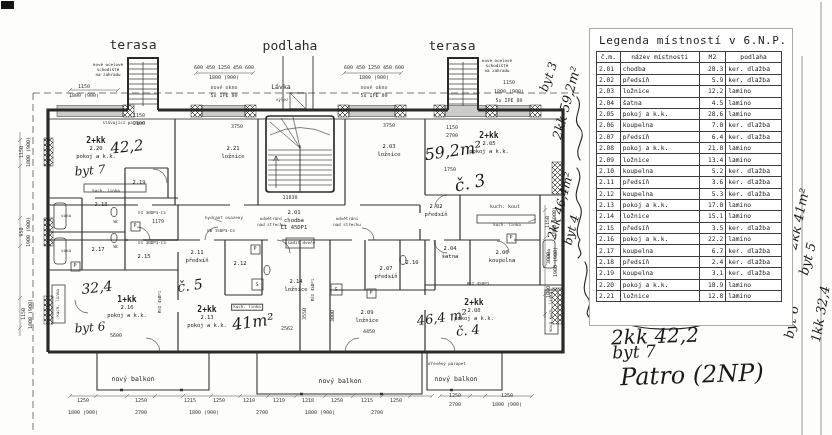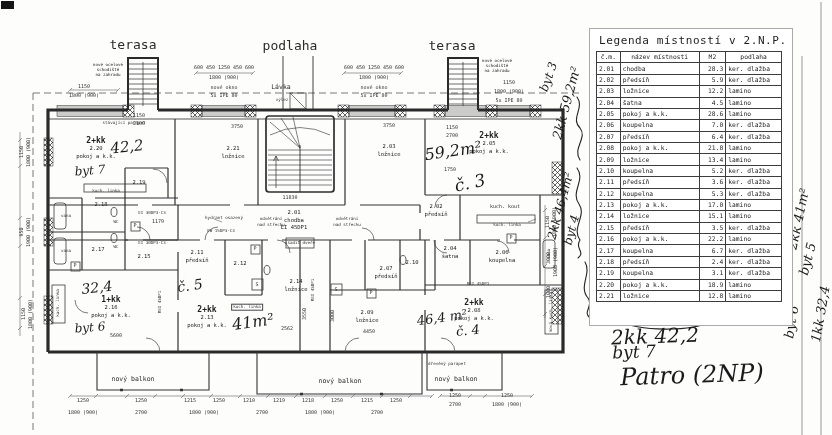--- a/index.html
+++ b/index.html
@@ -258,21 +258,21 @@
   <span>2.13</span>
   <span>pokoj a k.k.</span>
 </div>
 <div class="room" style="left:296px;top:285px">
   <span>2.14</span>
   <span>ložnice</span>
 </div>
 <div class="room" style="left:144px;top:257px">
   <span>2.15</span>
 </div>
-<div class="room" style="left:111px;top:307px">
+<div class="room" style="left:127px;top:307px">
   <span class="typ">1+kk</span>
   <span>2.16</span>
   <span>pokoj a k.k.</span>
 </div>
 <div class="room" style="left:98px;top:250px">
   <span>2.17</span>
 </div>
 <div class="room" style="left:101px;top:205px">
   <span>2.18</span>
 </div>
@@ -390,21 +390,21 @@
 <span class="lbl hw" style="left:799px;top:219px;font-size:13px;--r:-78deg">2kk 41m²</span>
 <span class="lbl hw" style="left:808px;top:259px;font-size:13px;--r:-75deg">byt 5</span>
 <span class="lbl hw" style="left:821px;top:314px;font-size:13px;--r:-80deg">1kk 32,4</span>
 <span class="lbl hw" style="left:792px;top:322px;font-size:13px;--r:-80deg">byt 6</span>
 
 <span class="lbl hw" style="left:655px;top:336px;font-size:20px;--r:-2deg">2kk 42,2</span>
 <span class="lbl hw" style="left:634px;top:352px;font-size:17px;--r:-2deg">byt 7</span>
 <span class="lbl hw" style="left:692px;top:375px;font-size:24px;--r:-2deg">Patro (2NP)</span>
 
 <div class="legend-box">
-  <div class="legend-title">Legenda místností v 2.N.P.</div>
+  <div class="legend-title">Legenda místností v 6.N.P.</div>
   <table class="legend">
     <thead>
       <tr>
         <th>č.m.</th>
         <th>název místnosti</th>
         <th>M2</th>
         <th>podlaha</th>
       </tr>
     </thead>
     <tbody>

